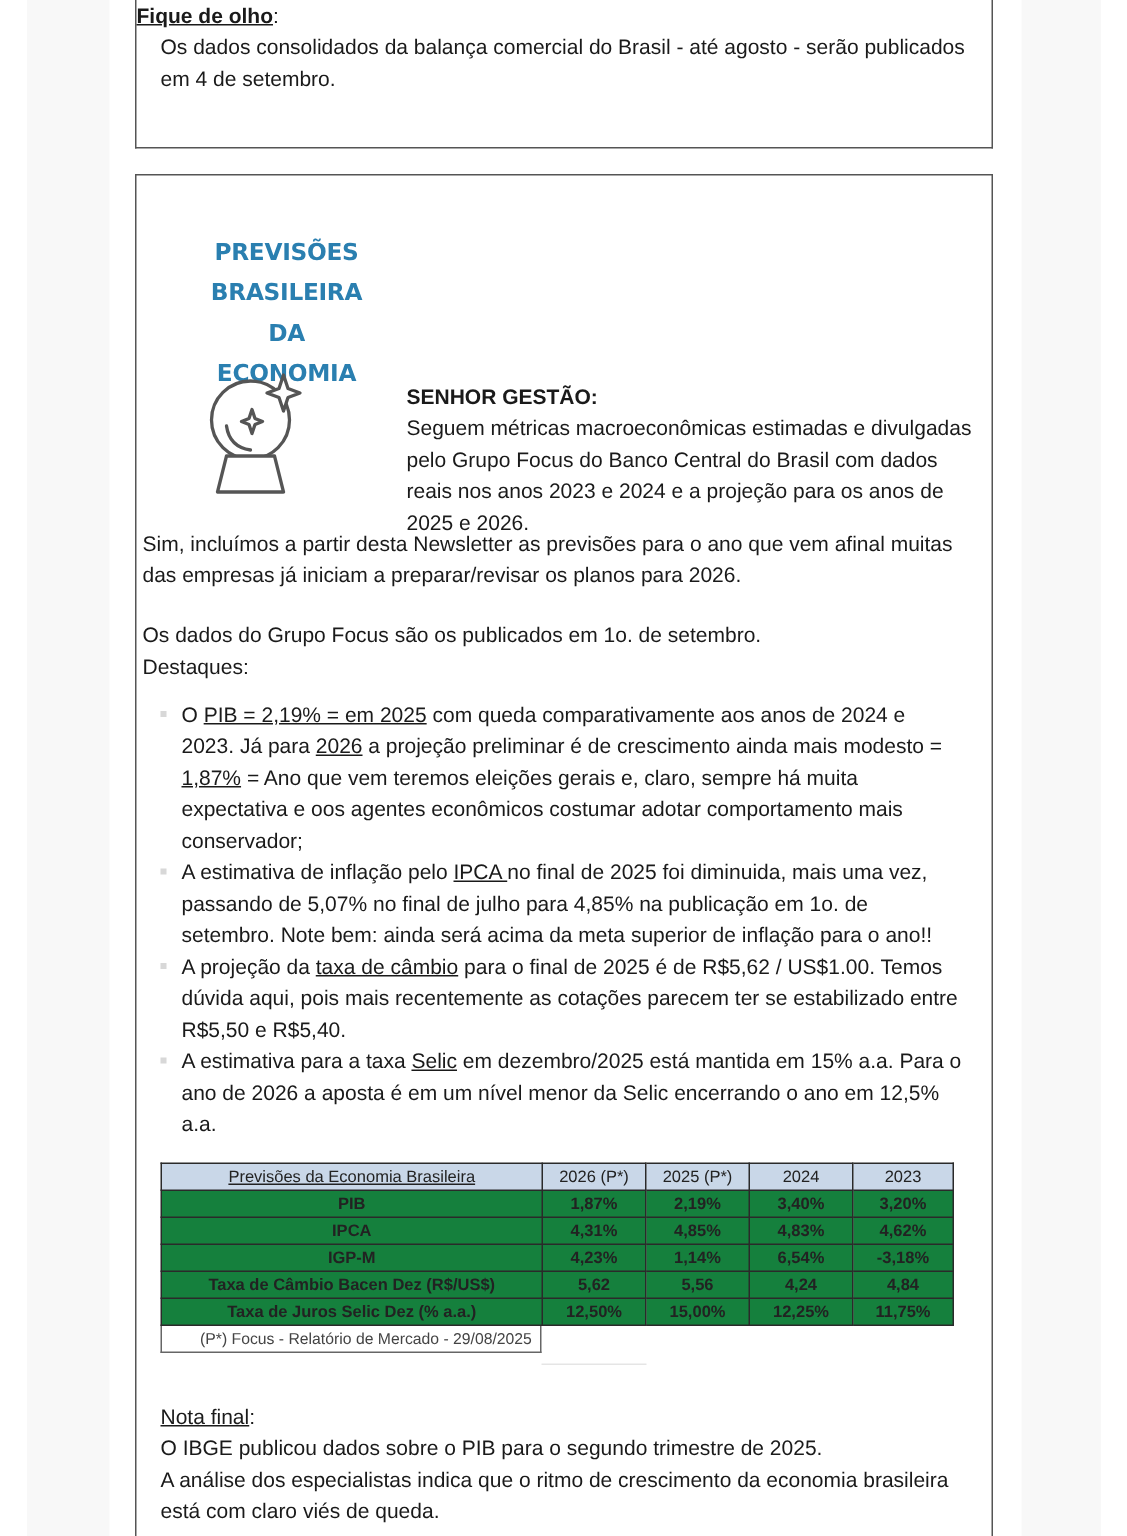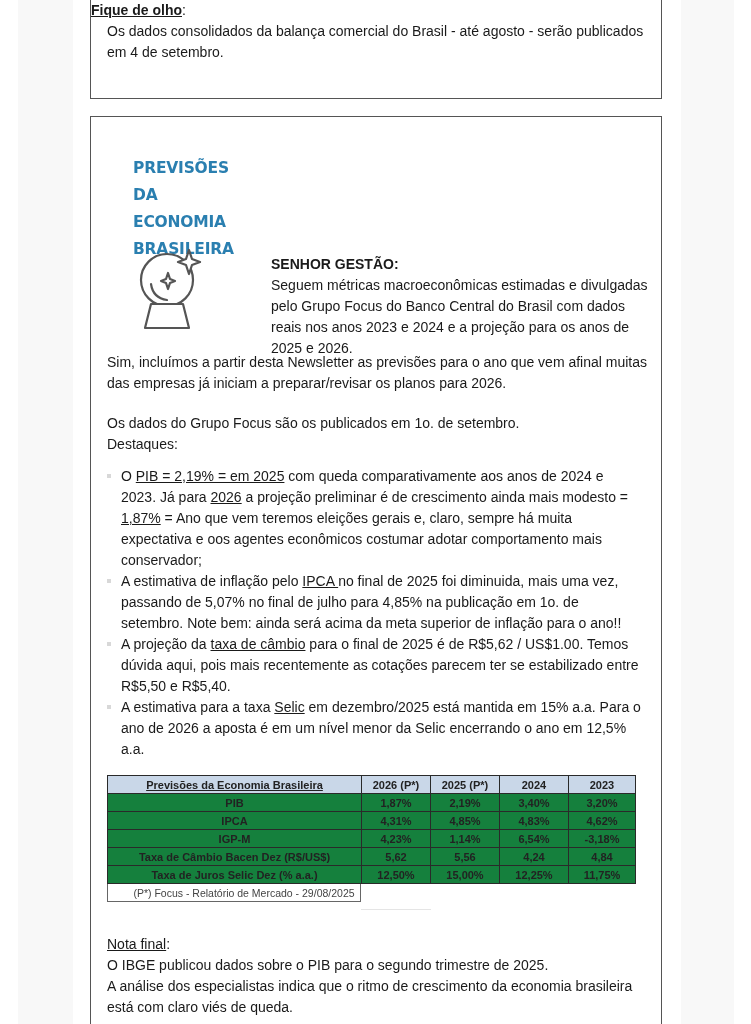--- a/index.html
+++ b/index.html
@@ -27,32 +27,32 @@
 
     .fique {
       position: absolute; left: 0; right: 0; top: 2px;
       font-size: 14px; line-height: 21px;
     }
     .u { text-decoration: underline; }
     .b { font-weight: bold; }
 
     .brand {
       position: absolute; left: 42px; top: 38px; width: 116px;
-      text-align: left; color: #2a7fb0; font-weight: bold;
+      text-align: center; color: #2a7fb0; font-weight: bold;
       font-family: "DejaVu Sans", sans-serif;
       font-size: 15.5px; line-height: 27px; letter-spacing: -0.2px;
     }
     .crystal { position: absolute; left: 42px; top: 129px; width: 80px; height: 90px; }
 
     .intro {
       position: absolute; left: 180px; top: 137px; width: 380px;
       font-size: 14px; line-height: 21px;
     }
     .para {
-      position: absolute; left: 16px; width: 545px;
+      position: absolute; left: 4px; width: 545px;
       font-size: 14px; line-height: 21px;
     }
     #p-sim { top: 235px; }
     #p-focus { top: 296px; }
 
     .bullets {
       position: absolute; left: 22px; top: 349px; width: 528px;
       margin: 0; padding: 0; list-style: none;
       font-size: 14px; line-height: 21px;
     }
@@ -64,21 +64,21 @@
 
     .tbl-wrap { position: absolute; left: 16px; top: 658px; }
     table.econ {
       border-collapse: collapse;
       font-family: "Liberation Sans", sans-serif;
       font-size: 11px; font-weight: bold; color: #222;
     }
     table.econ td, table.econ th {
       border: 1.5px solid #2a2a2a; text-align: center; height: 17px; padding: 0 4px;
     }
-    table.econ th { background: #c9d7e8; font-weight: bold; }
+    table.econ th { background: #c9d7e8; font-weight: normal; }
     table.econ td { background: #15803d; }
     table.econ th.first { width: 245px; }
     table.econ th.first span { text-decoration: underline; }
     .c1 { width: 60px; } .c2 { width: 60px; } .c3 { width: 60px; } .c4 { width: 58px; }
     .foot-note {
       width: 253px; height: 18px; border: 1px solid #666; border-top: none;
       font-size: 10.5px; color: #444; text-align: center; line-height: 18px;
       box-sizing: border-box; width: 254px; padding-left: 20px;
     }
     .foot-line {
@@ -99,22 +99,22 @@
 <div class="box" id="box1">
   <div class="fique">
     <div><span class="u b">Fique de olho</span><span>:</span></div>
     <div style="padding: 0 16px;">Os dados consolidados da balança comercial do Brasil - até agosto - serão publicados em 4 de setembro.</div>
   </div>
 </div>
 
 <div class="box" id="box2">
   <div class="brand">
     <div>PREVISÕES</div>
+    <div>BRASILEIRA</div>
     <div>DA ECONOMIA</div>
-    <div>BRASILEIRA</div>
   </div>
 
   <svg class="crystal" viewBox="0 0 80 90" fill="none" stroke="#555" stroke-width="2.2" stroke-linejoin="round" stroke-linecap="round">
     <circle cx="34" cy="34" r="26"></circle>
     <path d="M18 38 Q20 52 34 54"></path>
     <path d="M56 4 L59 13 L67 16 L59 19 L56 28 L53 19 L45 16 L53 13 Z" fill="#fff"></path>
     <path d="M35 27 L37 33 L42 35 L37 37 L35 43 L33 37 L28 35 L33 33 Z"></path>
     <path d="M18 58 L50 58 L56 82 L12 82 Z" fill="#fff"></path>
   </svg>
 

